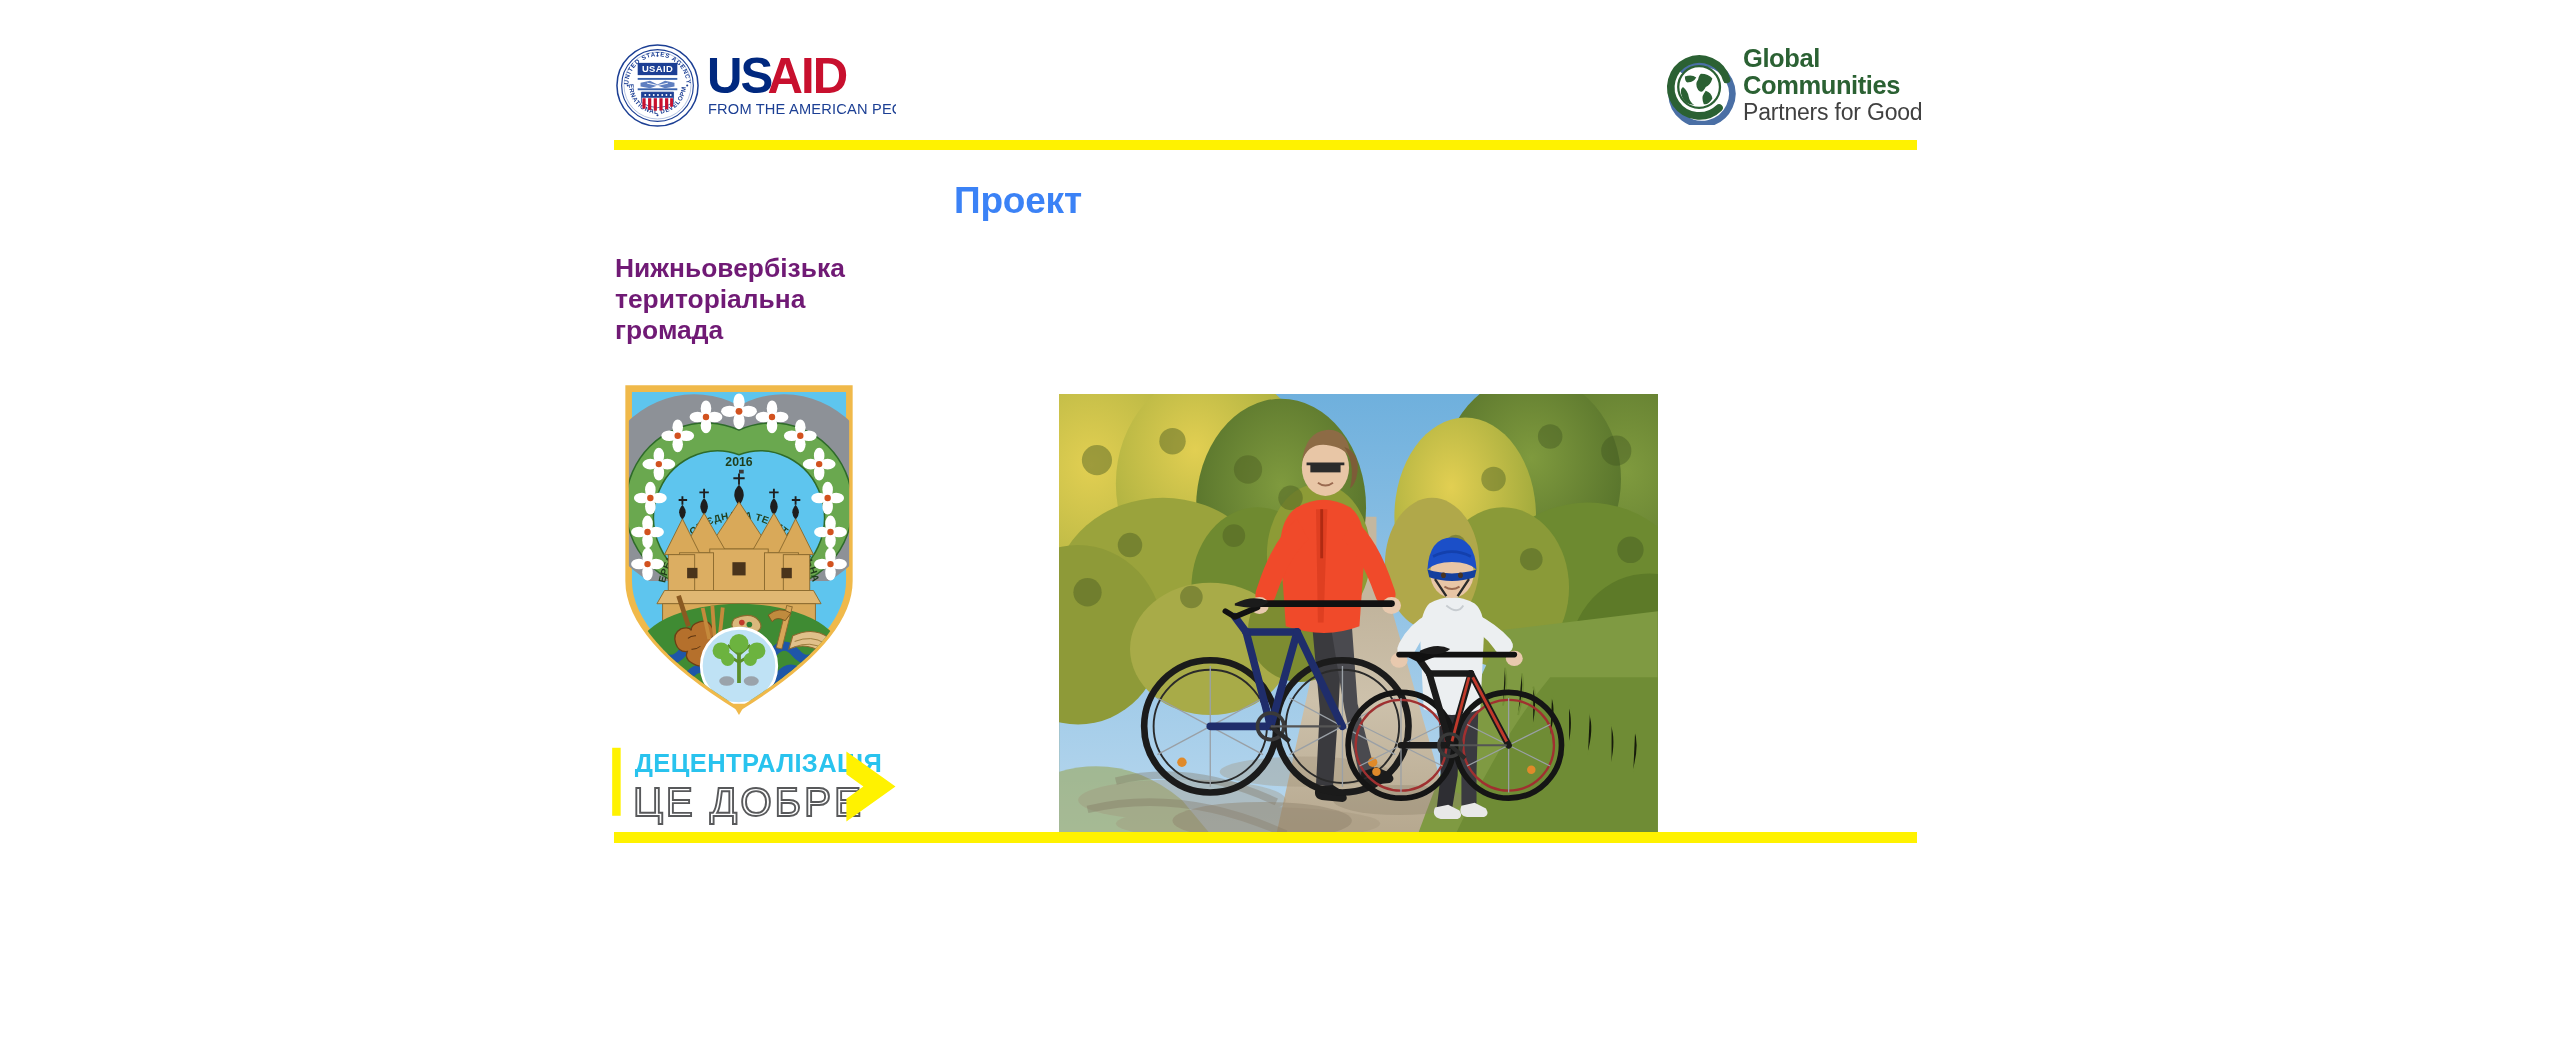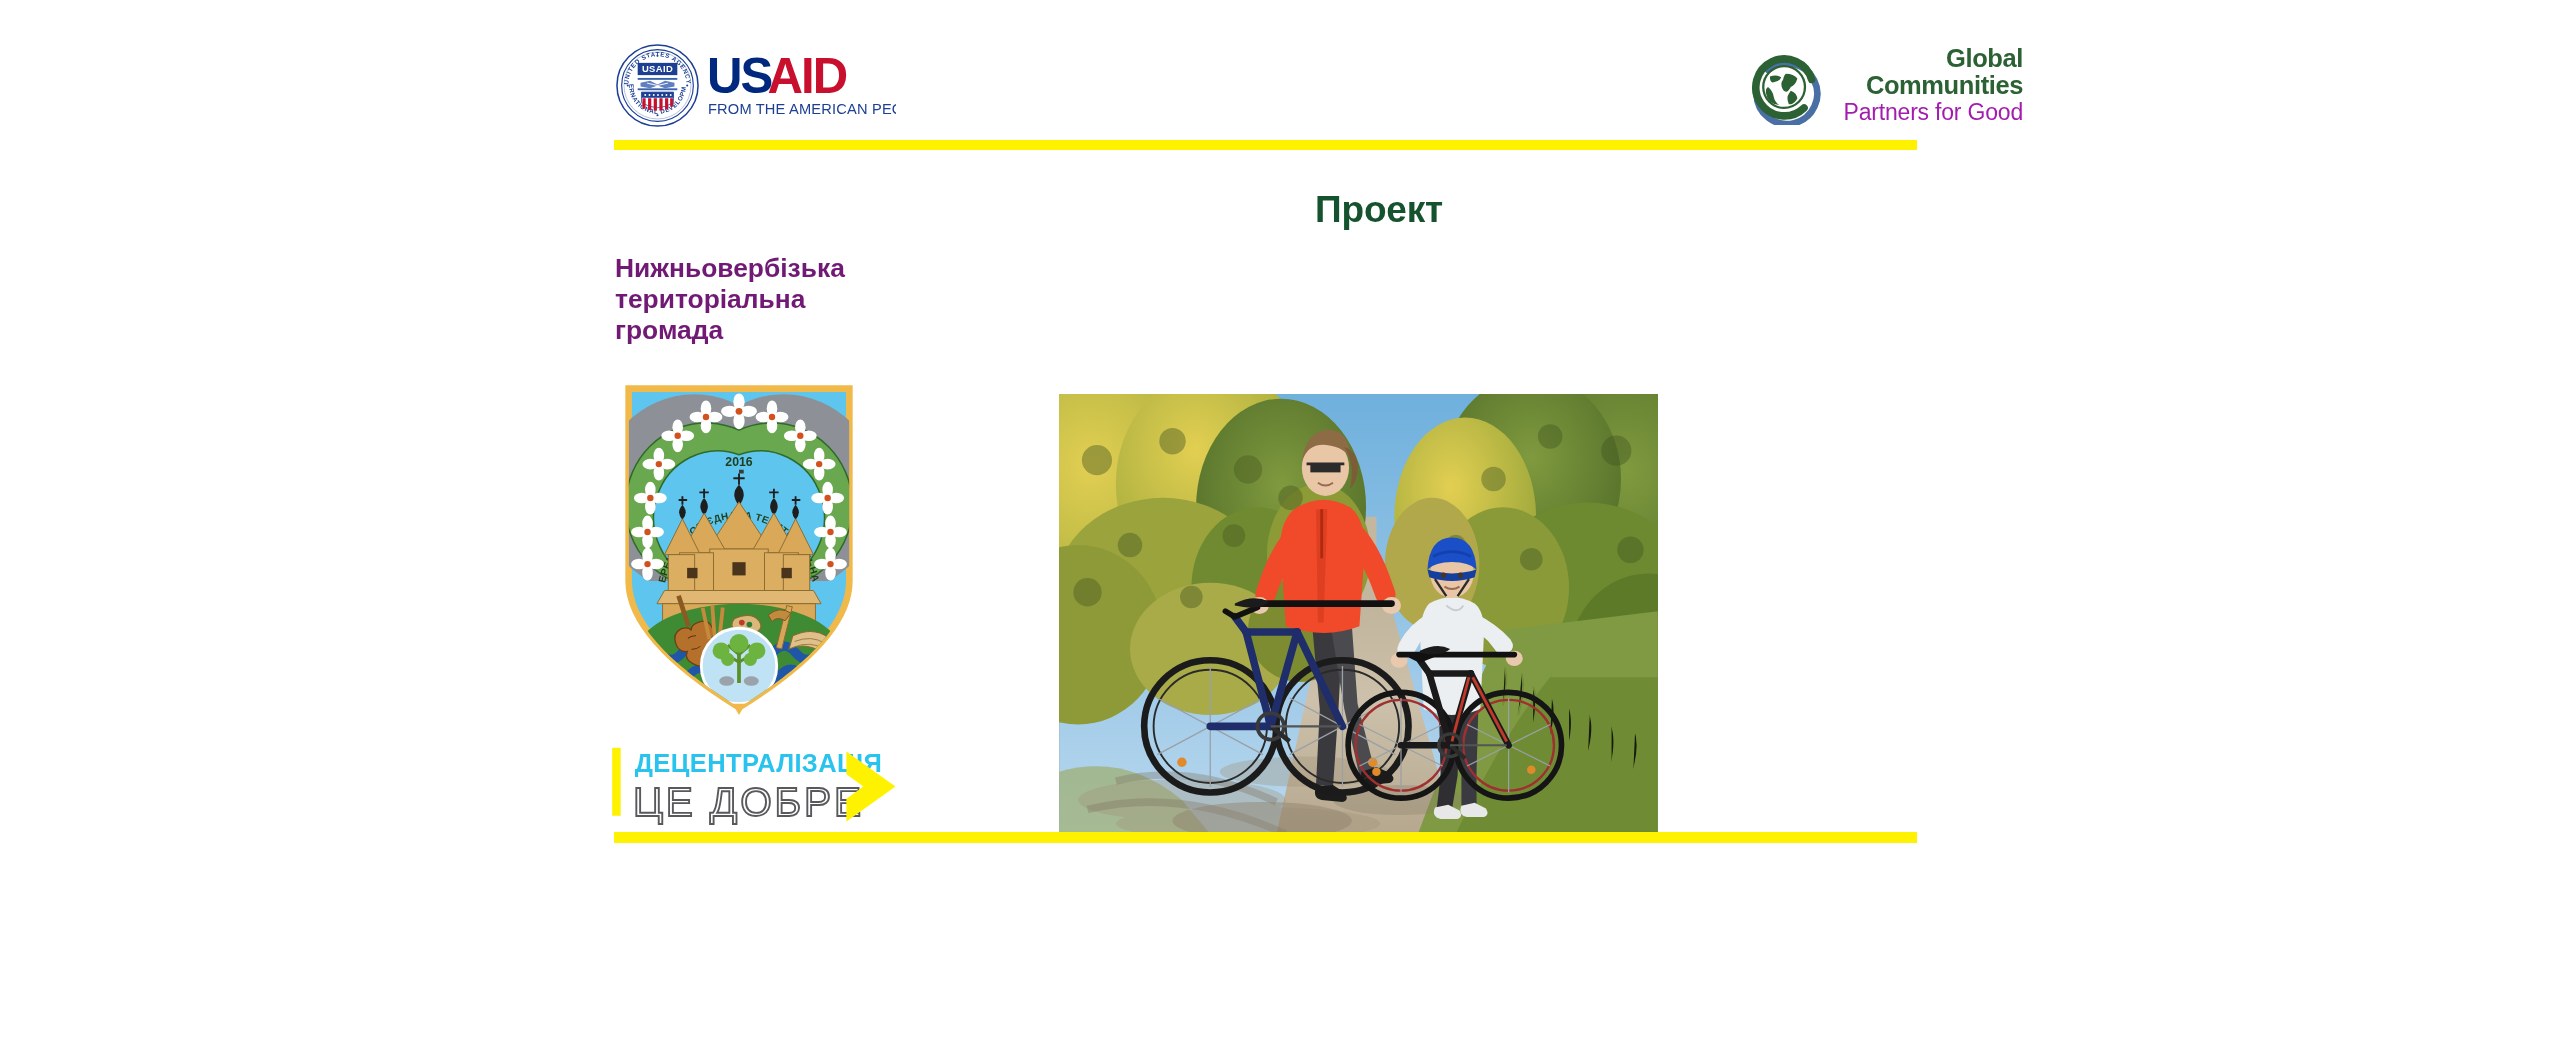--- a/index.html
+++ b/index.html
@@ -46,54 +46,53 @@
   }
   .usaid-wordmark {
     position: absolute;
     left: 91px; top: 7.6px;
     width: 189px; height: 76px;
   }
 
   
   .gc-logo {
     position: absolute;
-    left: 1749px; top: 45px;
-    width: 274px; height: 87px; text-align: right;
+    left: 1664px; top: 45px;
+    width: 274px; height: 87px;
   }
   .gc-globe {
     position: absolute;
     left: 0; top: 5.7px;
     width: 74px; height: 74px;
   }
   .gc-text {
     position: absolute;
     left: 79px; top: 0px;
     width: 195px;
   }
   .gc-line1, .gc-line2 {
     color: #2b6133;
     font-weight: bold;
     font-size: 25.5px;
     line-height: 27px;
     letter-spacing: -0.4px;
   }
   .gc-line3 {
-    color: #a21caf;
+    color: #404040;
     font-size: 23px;
     line-height: 26.4px;
     letter-spacing: -0.2px;
   }
 
   
   .main-title {
     position: absolute;
-    left: 954px; top: 187px;
+    left: 954px; top: 178px;
     width: 850px;
-    text-align: center;
-    color: #14532d;
+    color: #3b82f6;
     font-weight: bold;
     font-size: 37px;
     line-height: 45px;
     letter-spacing: -0.2px;
   }
   .main-title .ln { display: block; white-space: nowrap; }
 
   
   .hromada-name {
     position: absolute;

